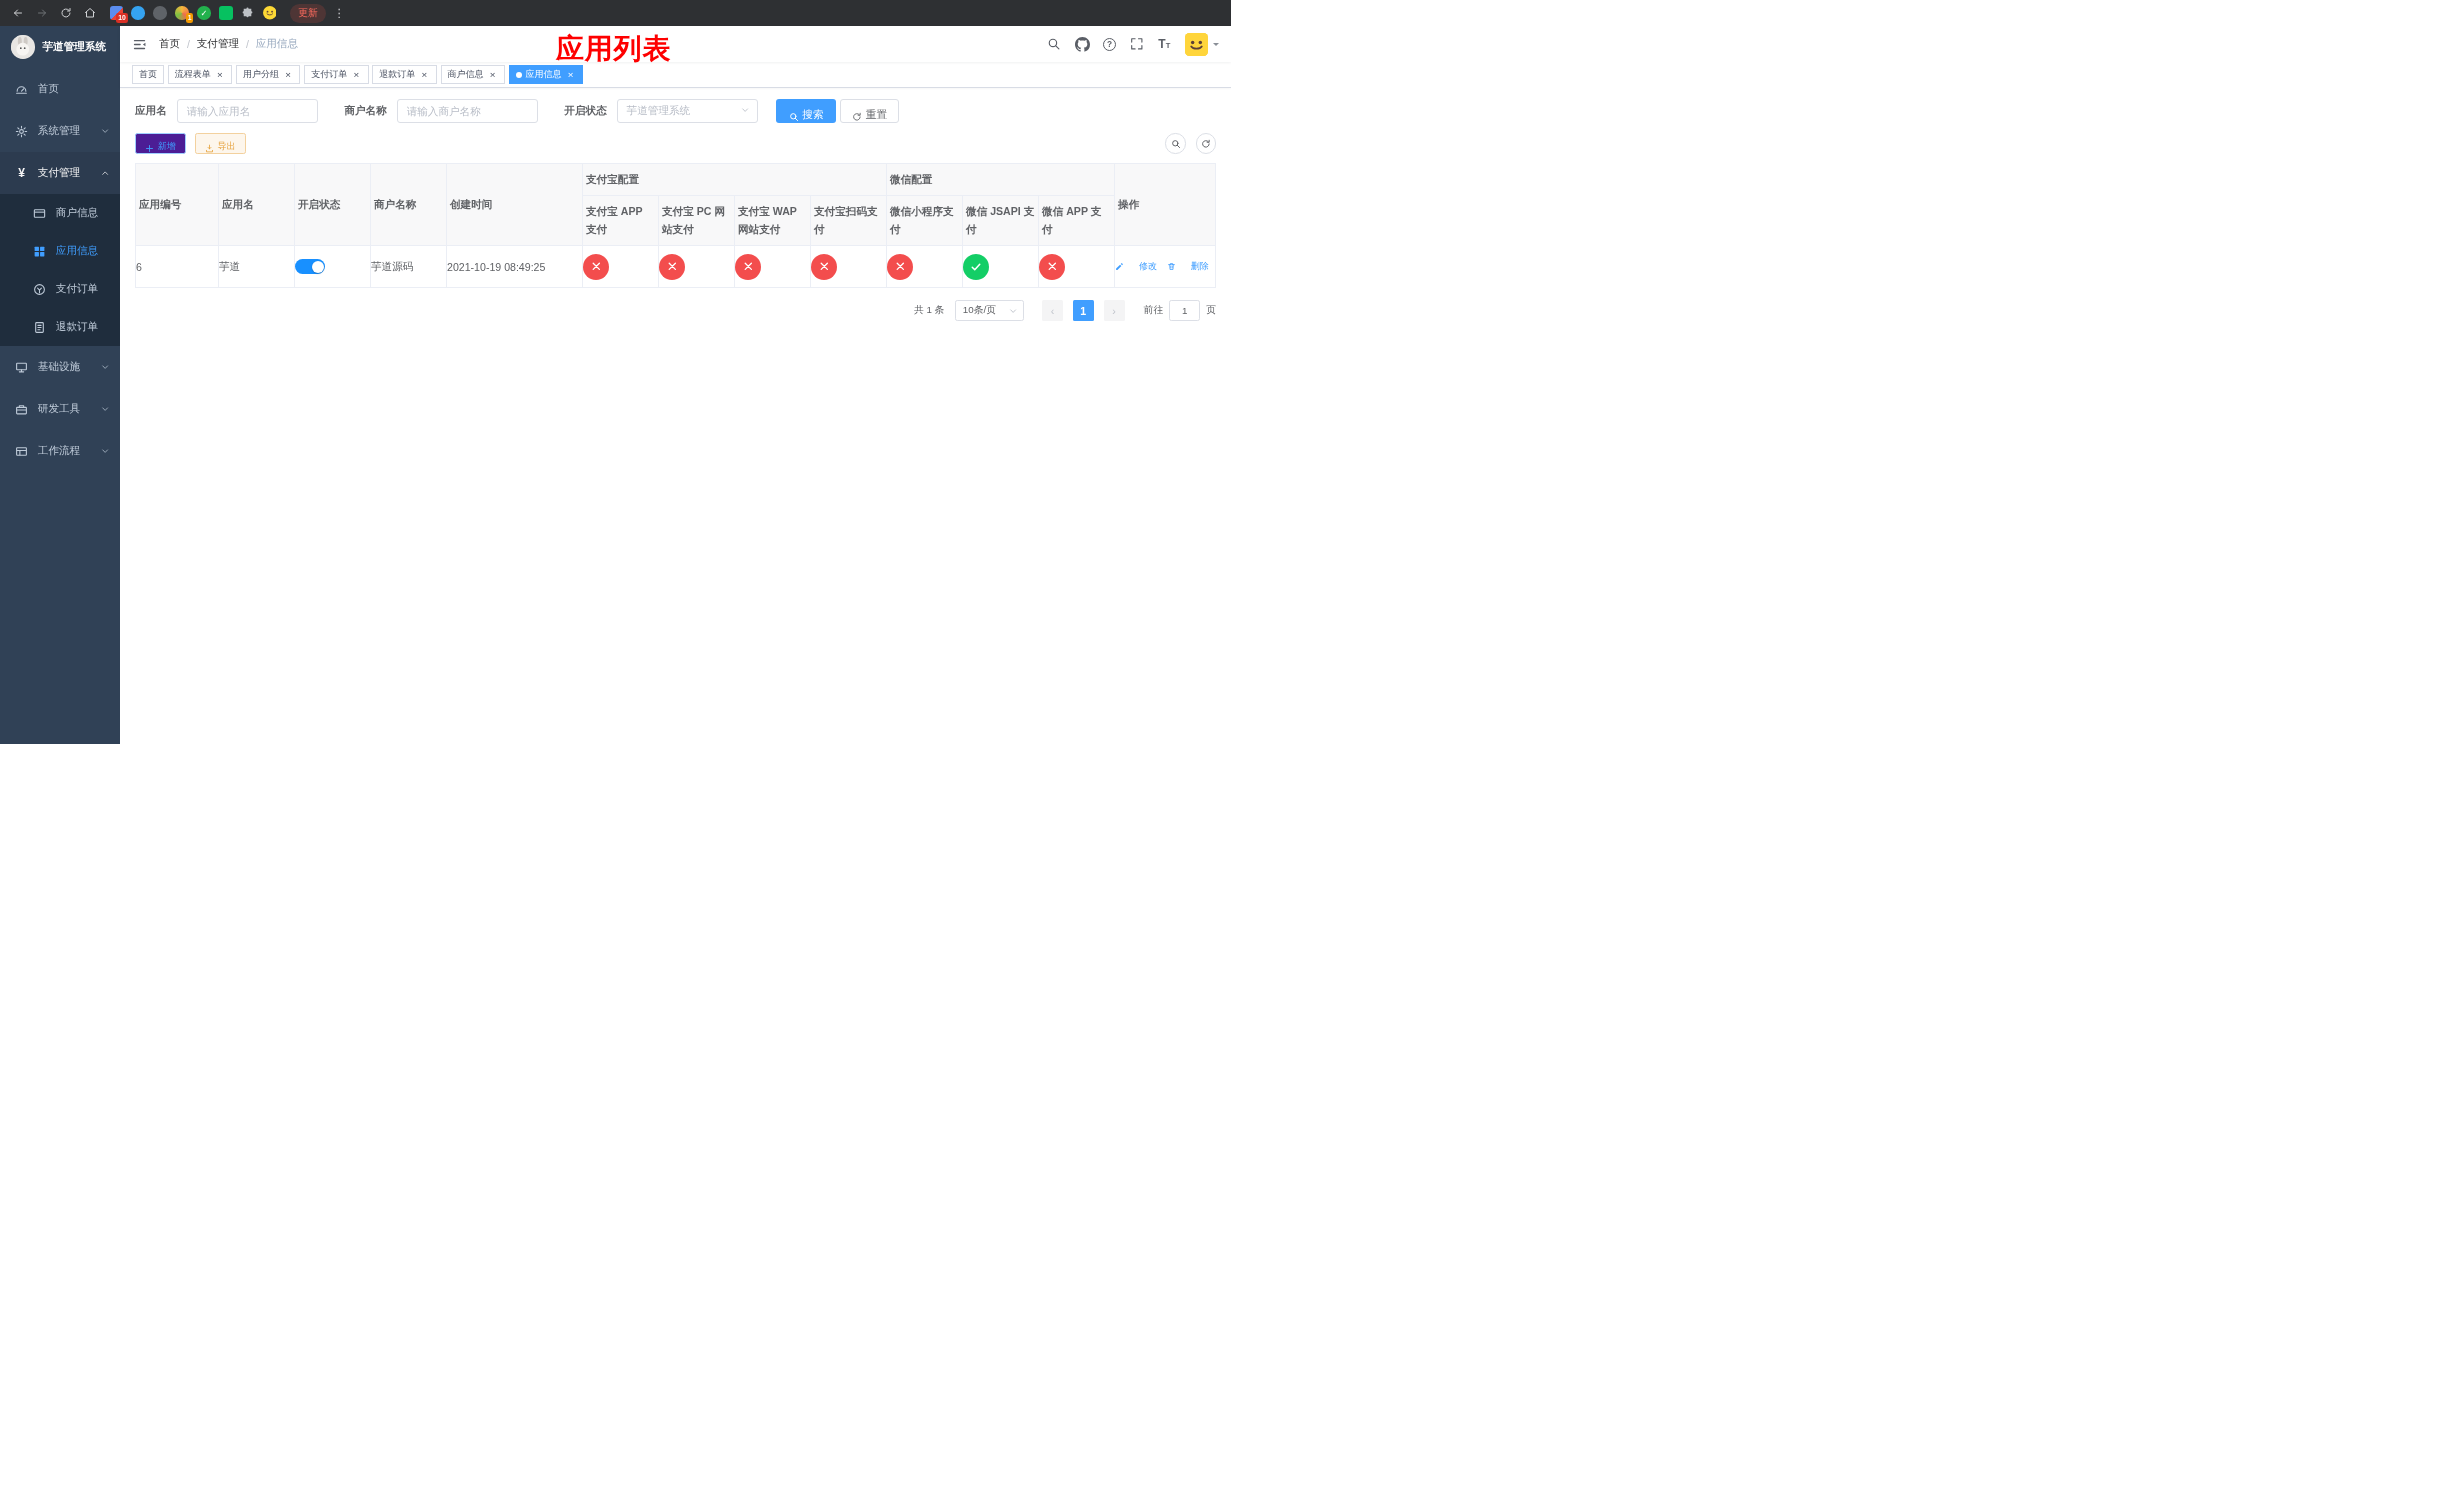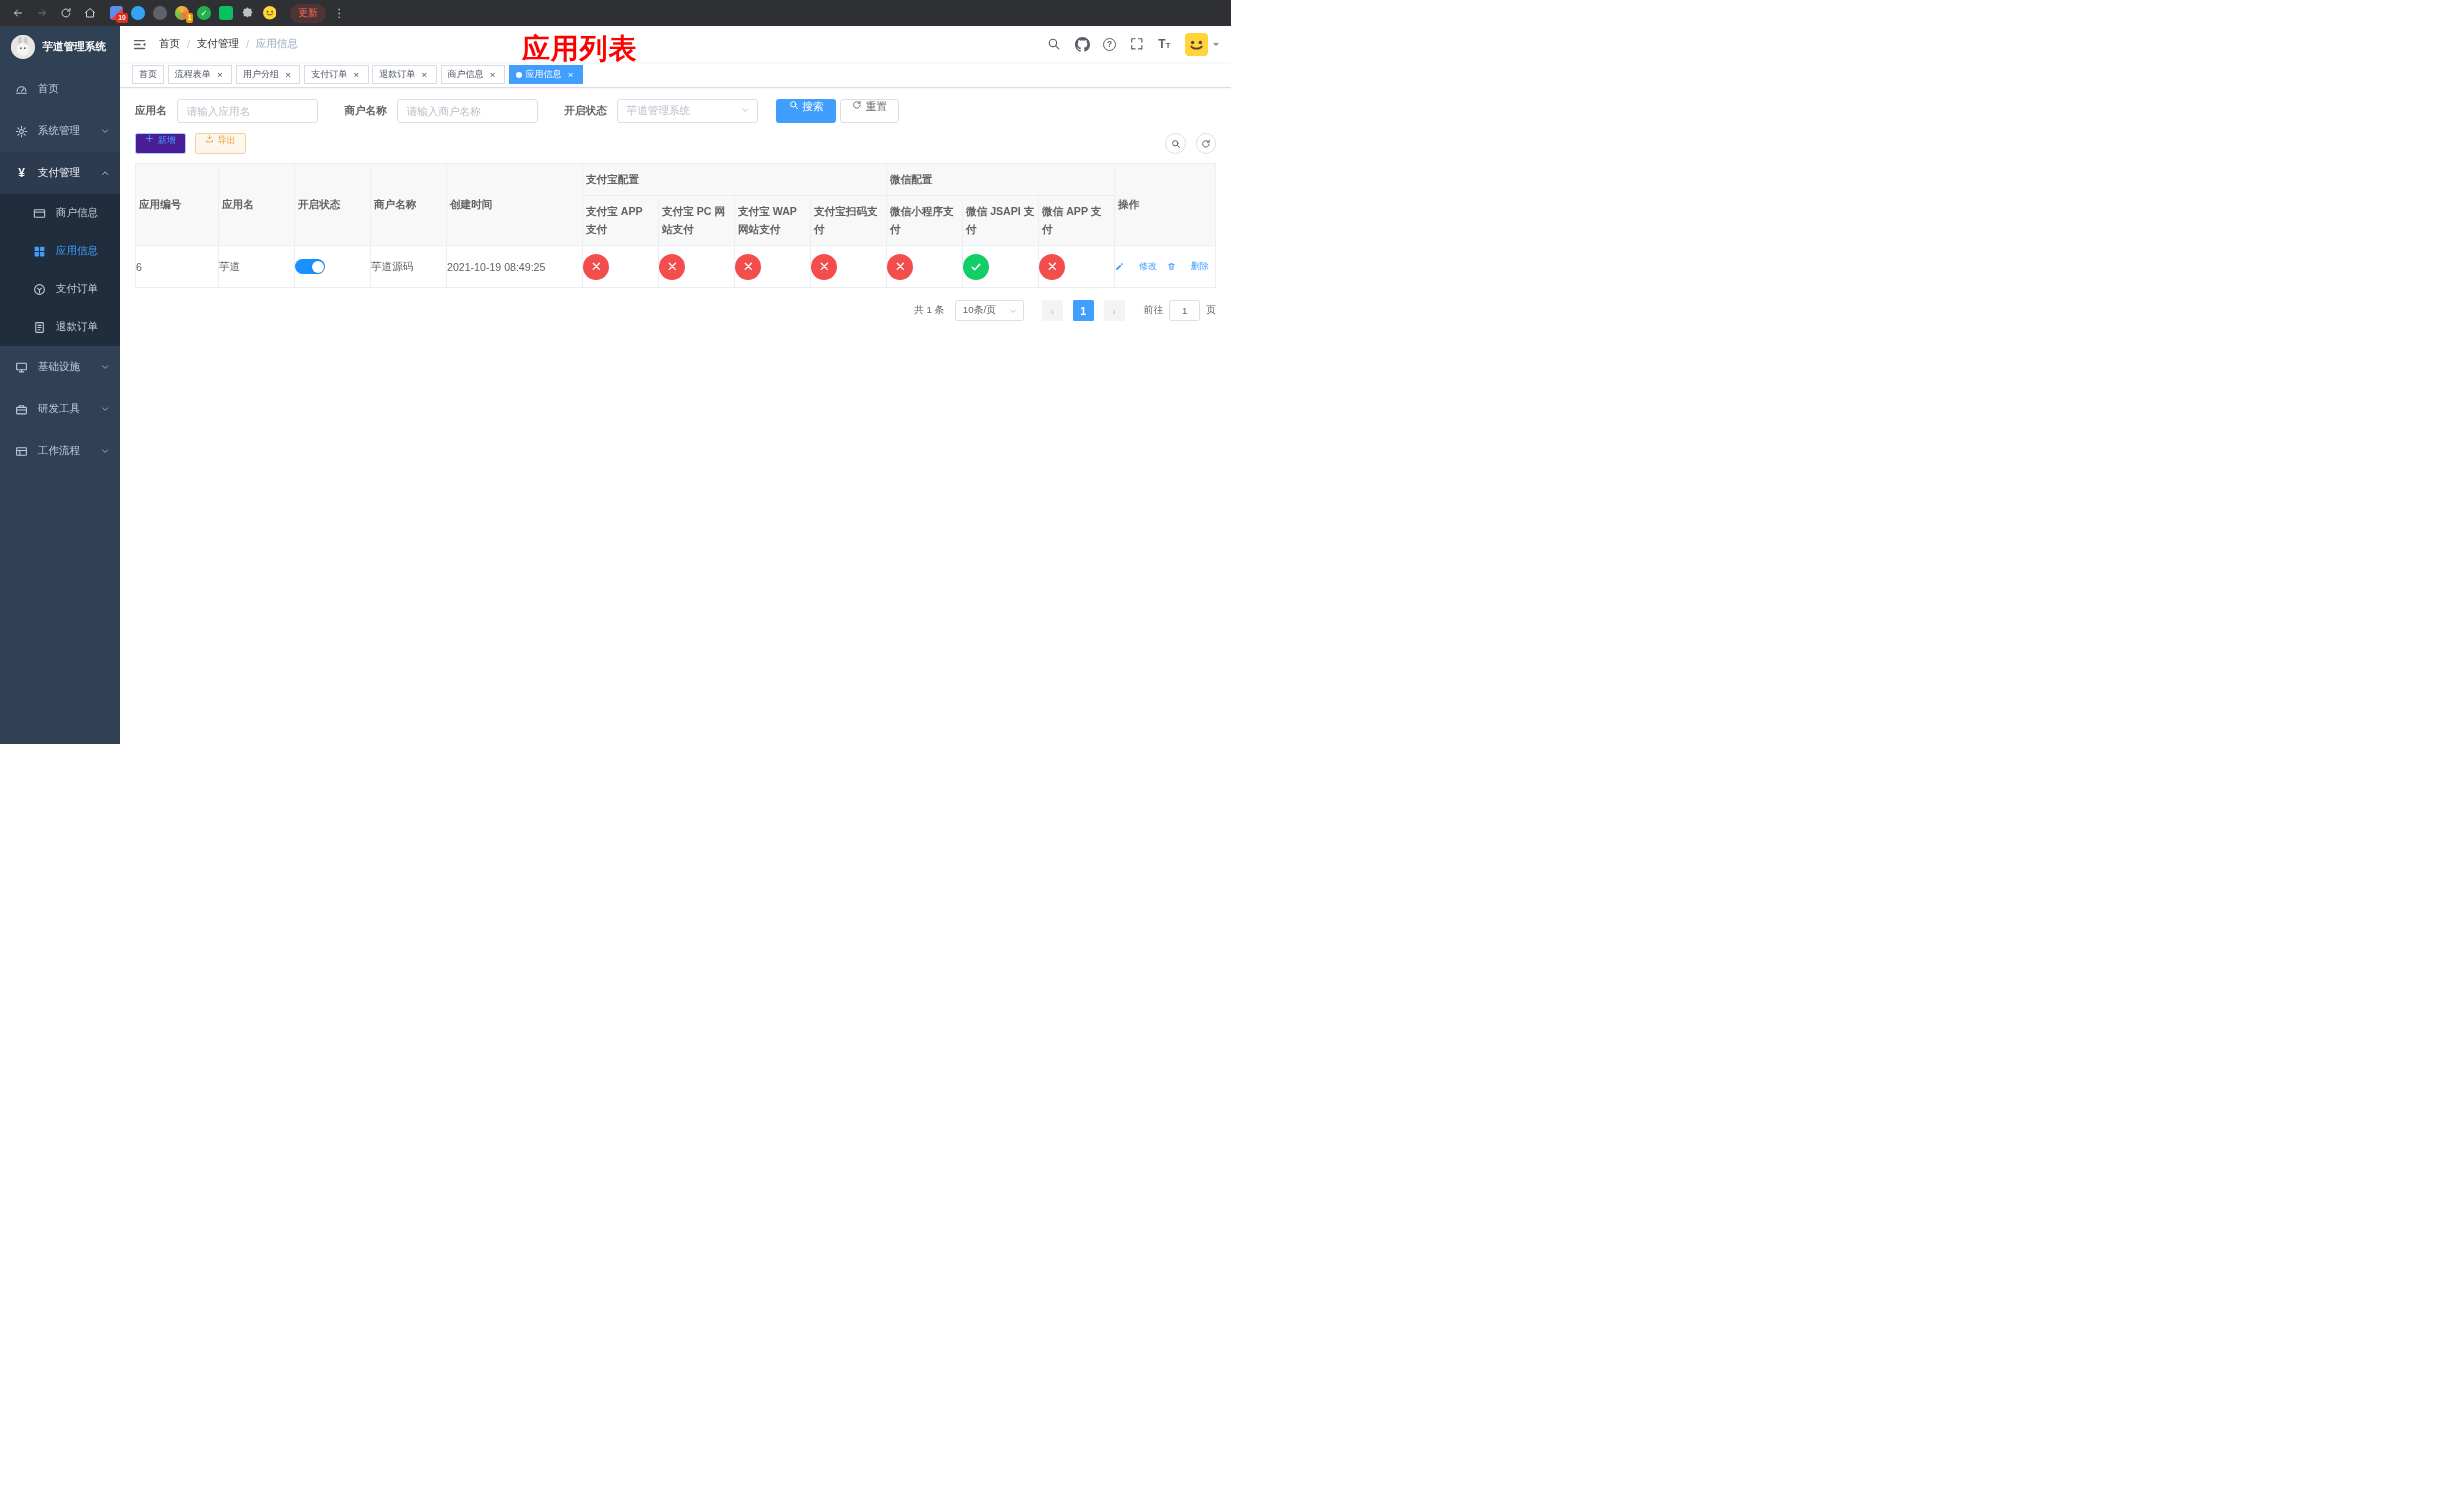--- a/index.html
+++ b/index.html
@@ -81,21 +81,21 @@
 
 .content{flex:1;padding:10.6px 15px;position:relative}
 .filter-row{display:flex;align-items:center;margin-bottom:10.6px}
 .f-label{font-size:10.6px;font-weight:700;color:#606266;margin-right:10.6px;white-space:nowrap}
 .f-input{width:141px;height:24px;border:0.8px solid #dcdfe6;border-radius:3px;padding:0 8.3px;font-size:10.6px;color:#606266;outline:none;background:#fff;margin-right:26px;font-family:inherit}
 .f-input::placeholder{color:#b8bdc7}
 .f-select{width:141px;height:24px;border:0.8px solid #dcdfe6;border-radius:3px;padding:0 7.6px 0 8.3px;display:flex;align-items:center;justify-content:space-between;margin-right:18px;cursor:pointer;background:#fff}
 .f-select .ph{font-size:10.6px;color:#b8bdc7}
 .sel-caret{width:8.3px;height:8.3px;color:#c0c4cc}
 .sel-caret svg{width:8.3px;height:8.3px}
-.btn{height:24px;border-radius:3px;display:inline-flex;align-items:flex-start;gap:3.8px;font-size:10.6px;padding:0 11.4px;cursor:pointer;border:0.8px solid transparent;font-family:inherit;background:#fff}
+.btn{height:24px;border-radius:3px;display:inline-flex;align-items:flex-end;gap:3.8px;font-size:10.6px;padding:0 11.4px;cursor:pointer;border:0.8px solid transparent;font-family:inherit;background:#fff}
 .btn svg{width:9.8px;height:9.8px}
 .btn.primary{background:#409eff;color:#fff}
 .btn.default{border-color:#dcdfe6;color:#606266;margin-left:4px}
 .toolbar-row{display:flex;align-items:center;margin-bottom:9px}
 .btn.small{height:21px;font-size:9px;padding:0 9px;border-radius:2.3px}
 .btn.small svg{width:9px;height:9px}
 .btn.add{background:#4c1d95;border-color:#a0cfff;color:#409eff}
 .btn.export{background:#fdf6ec;border-color:#f3d19e;color:#e6a23c;margin-left:9px}
 .right-tools{margin-left:auto;display:flex;align-items:center;gap:9.8px}
 .circle-btn{width:20.4px;height:20.4px;border:0.8px solid #dcdfe6;border-radius:50%;display:flex;align-items:center;justify-content:center;color:#515357;cursor:pointer;background:#fff}
@@ -125,21 +125,21 @@
 .pg-sizes{width:69px;height:21px;border:0.8px solid #dcdfe6;border-radius:2.3px;display:flex;align-items:center;justify-content:space-between;padding:0 5.3px 0 6.8px;margin-right:18px;cursor:pointer}
 .pg-btn{min-width:21px;height:21px;border-radius:1.5px;background:#f4f4f5;display:flex;align-items:center;justify-content:center;font-size:10.6px;cursor:pointer;color:#606266}
 .pg-btn.disabled{color:#c0c4cc}
 .pg-btn+.pg-btn{margin-left:9.8px}
 .pg-btn.active{background:#409eff;color:#fff;font-weight:700}
 .pg-goto-label{margin:0 6px 0 19px}
 .pg-goto-input{width:31px;height:21px;border:0.8px solid #dcdfe6;border-radius:2.3px;text-align:center;font-size:9.8px;color:#606266;outline:none;font-family:inherit;background:#fff}
 .pg-goto-suffix{margin-left:6px}
 
 
-.annotation{position:absolute;top:30px;left:522px;font-size:28px;font-weight:800;color:#fe0000;z-index:50;pointer-events:none;letter-spacing:0.8px;white-space:nowrap}
+.annotation{position:absolute;top:30px;left:556px;font-size:28px;font-weight:800;color:#fe0000;z-index:50;pointer-events:none;letter-spacing:0.8px;white-space:nowrap}
 </style>
 </head>
 <body>
 
 <div class="chrome">
   <span class="nav-ic">
       <svg viewBox="0 0 24 24" fill="none" stroke="currentColor" stroke-width="2" stroke-linecap="round" stroke-linejoin="round">
         <path d="M19 12H5M11 6l-6 6 6 6"></path>
       </svg>
     </span>

